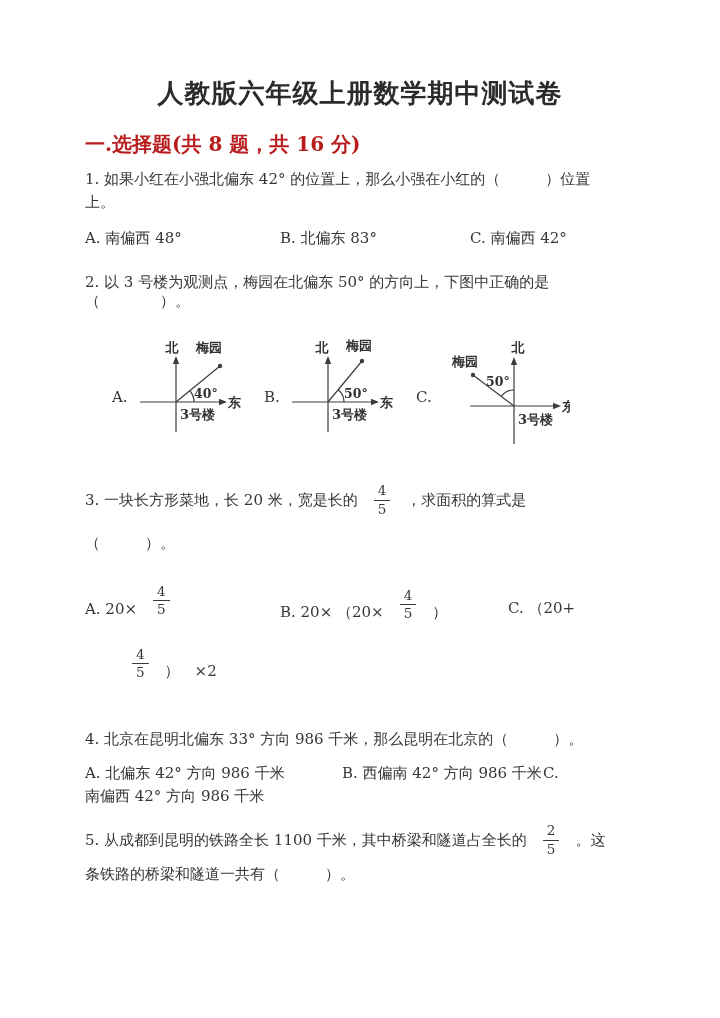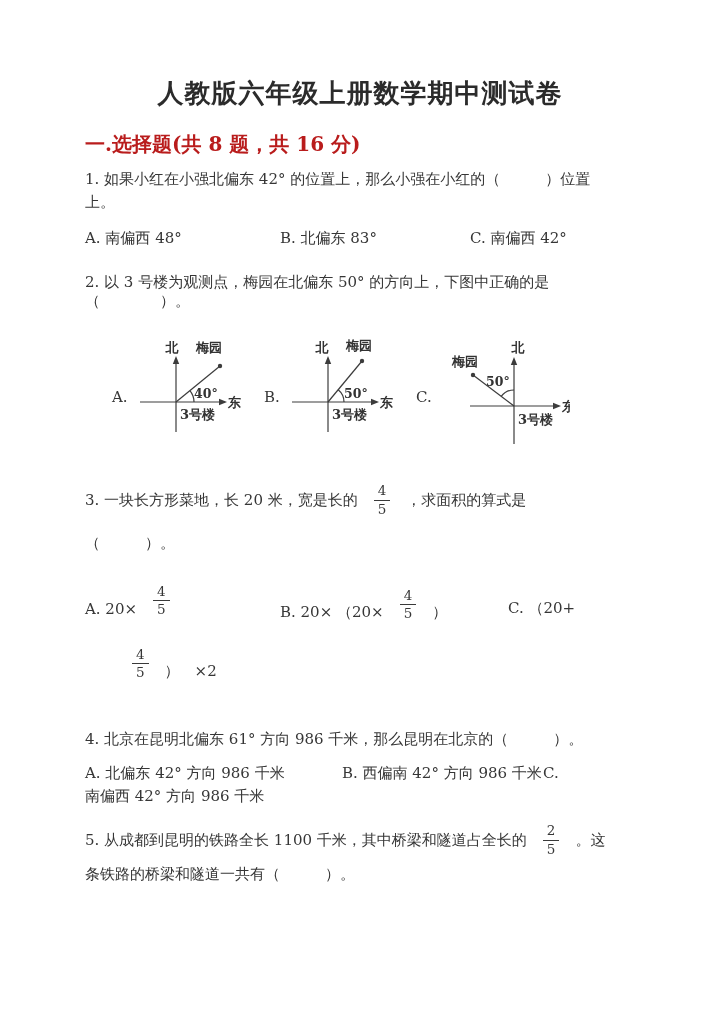--- a/index.html
+++ b/index.html
@@ -206,21 +206,21 @@
     </div>
     <div class="q3-opt" style="left:47px; top:63px">
       <span class="frac" style="margin-left:0">
         <span class="num">4</span>
         <span class="den">5</span>
       </span>
       <span>）　×2</span>
     </div>
   </div>
 
-  <div class="abs body-line" style="top:729px">4. 北京在昆明北偏东 61° 方向 986 千米，那么昆明在北京的（　　　）。</div>
+  <div class="abs body-line" style="top:729px">4. 北京在昆明北偏东 33° 方向 986 千米，那么昆明在北京的（　　　）。</div>
   <div class="abs q4-opts">
     <span style="left:0; top:1px">A. 北偏东 42° 方向 986 千米</span>
     <span style="left:257px; top:1px">B. 西偏南 42° 方向 986 千米</span>
     <span style="left:458px; top:1px">C.</span>
     <span style="left:0; top:24px">南偏西 42° 方向 986 千米</span>
   </div>
 
   <div class="abs flexline" style="top:822px">
     <span>5. 从成都到昆明的铁路全长 1100 千米，其中桥梁和隧道占全长的</span>
     <span class="frac">

